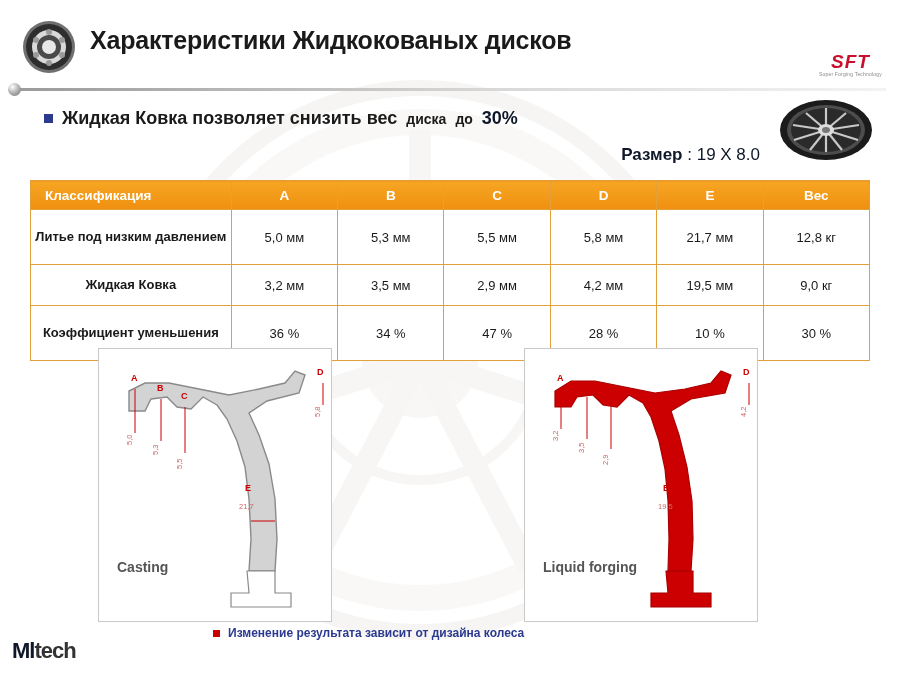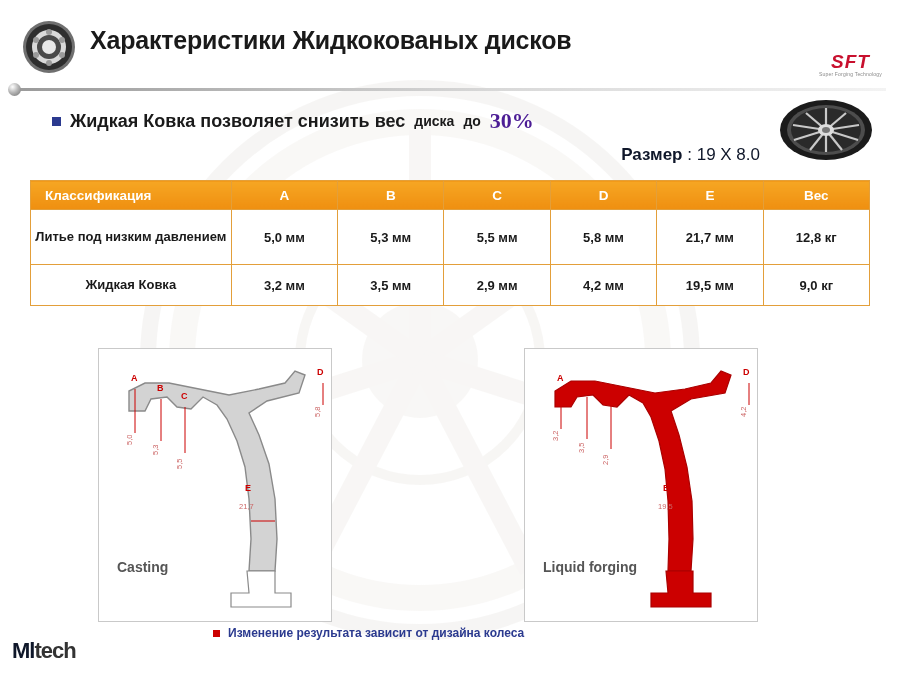--- a/index.html
+++ b/index.html
@@ -91,21 +91,21 @@
     top: 83px;
     width: 13px;
     height: 13px;
     border-radius: 50%;
     background: radial-gradient(circle at 35% 30%, #ffffff 0%, #b7b7b7 45%, #6d6d6d 100%);
   }
 
   
   .bullet-line {
     position: absolute;
-    left: 52px;
+    left: 44px;
     top: 108px;
     display: flex;
     align-items: center;
     gap: 9px;
     white-space: nowrap;
   }
   .bullet-sq {
     width: 9px;
     height: 9px;
     background: #2b3a8f;
@@ -115,24 +115,23 @@
     font-size: 18px;
     font-weight: bold;
     color: #1a1a1a;
   }
   .bullet-text-b {
     font-size: 14px;
     font-weight: bold;
     color: #1a1a1a;
   }
   .bullet-accent {
-    font-size: 22px;
-    font-weight: bold;
-    color: #4c1d95;
-    font-family: Liberation Serif, serif;
+    font-size: 18px;
+    font-weight: bold;
+    color: #0f172a;
   }
 
   
   .wheel-photo {
     position: absolute;
     right: 26px;
     top: 99px;
     width: 96px;
     height: 62px;
   }
@@ -174,21 +173,20 @@
     height: 26px;
     font-size: 13.5px;
   }
   table.spec thead th:first-child {
     text-align: left;
     padding-left: 14px;
   }
   table.spec tbody td {
     height: 38px;
     background: #ffffff;
-    font-weight: bold;
   }
   table.spec tbody td.rowhead {
     font-weight: bold;
     font-size: 13px;
     line-height: 1.25;
   }
   table.spec tbody tr.tall td {
     height: 52px;
   }
   .col-0 { width: 200px; }
@@ -375,20 +373,29 @@
       </tr>
       <tr>
         <td class="rowhead">Жидкая Ковка</td>
         <td>3,2 мм</td>
         <td>3,5 мм</td>
         <td>2,9 мм</td>
         <td>4,2 мм</td>
         <td>19,5 мм</td>
         <td>9,0 кг</td>
       </tr>
+      <tr class="tall">
+        <td class="rowhead">Коэффициент уменьшения</td>
+        <td>36 %</td>
+        <td>34 %</td>
+        <td>47 %</td>
+        <td>28 %</td>
+        <td>10 %</td>
+        <td>30 %</td>
+      </tr>
     </tbody>
   </table>
 
   <div class="panel panel-left">
     <svg width="230" height="270" viewBox="0 0 230 270">
 
       <path d="M30 42 L30 62 L46 62 L52 50 L68 48 L78 58 L92 60 L104 48 L118 56
                L128 70 L138 92 L146 118 L150 150 L152 190 L150 222 L176 222 L178 190
                L176 150 L170 115 L160 86 L150 64 L168 52 L200 44 L206 26 L196 22
                L186 34 L160 40 L130 46 L100 40 L70 34 L46 34 Z" fill="#d3d3d3" stroke="#8a8a8a" stroke-width="1.4"></path>

